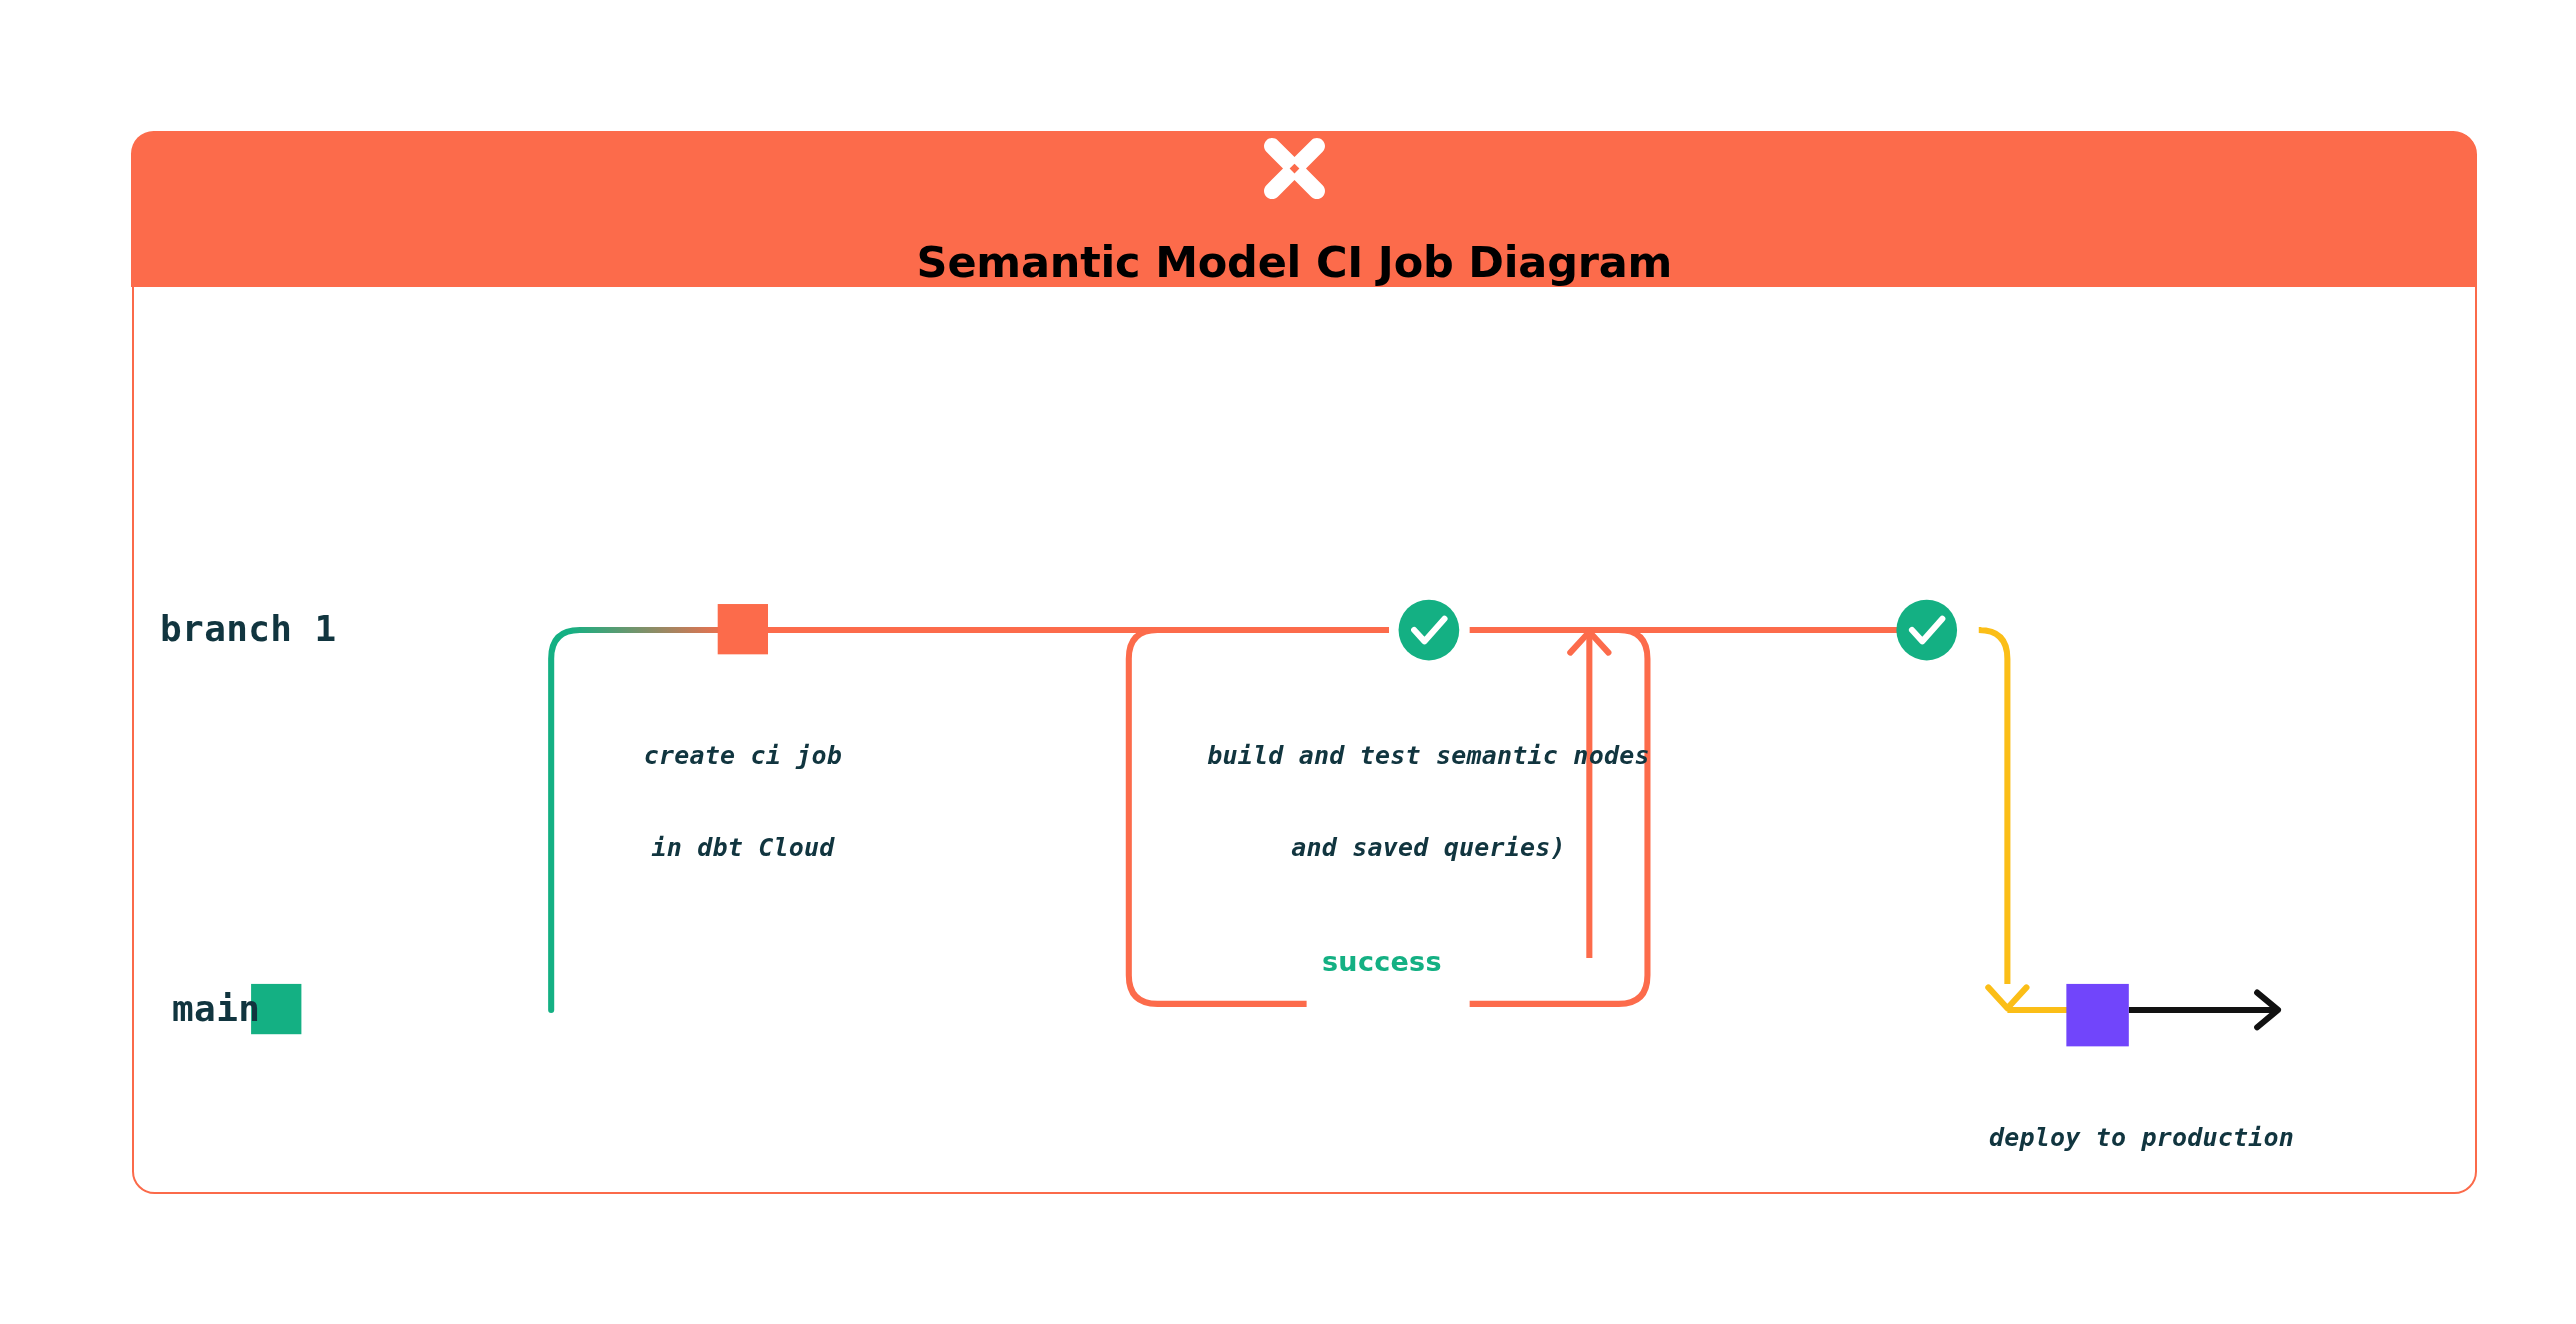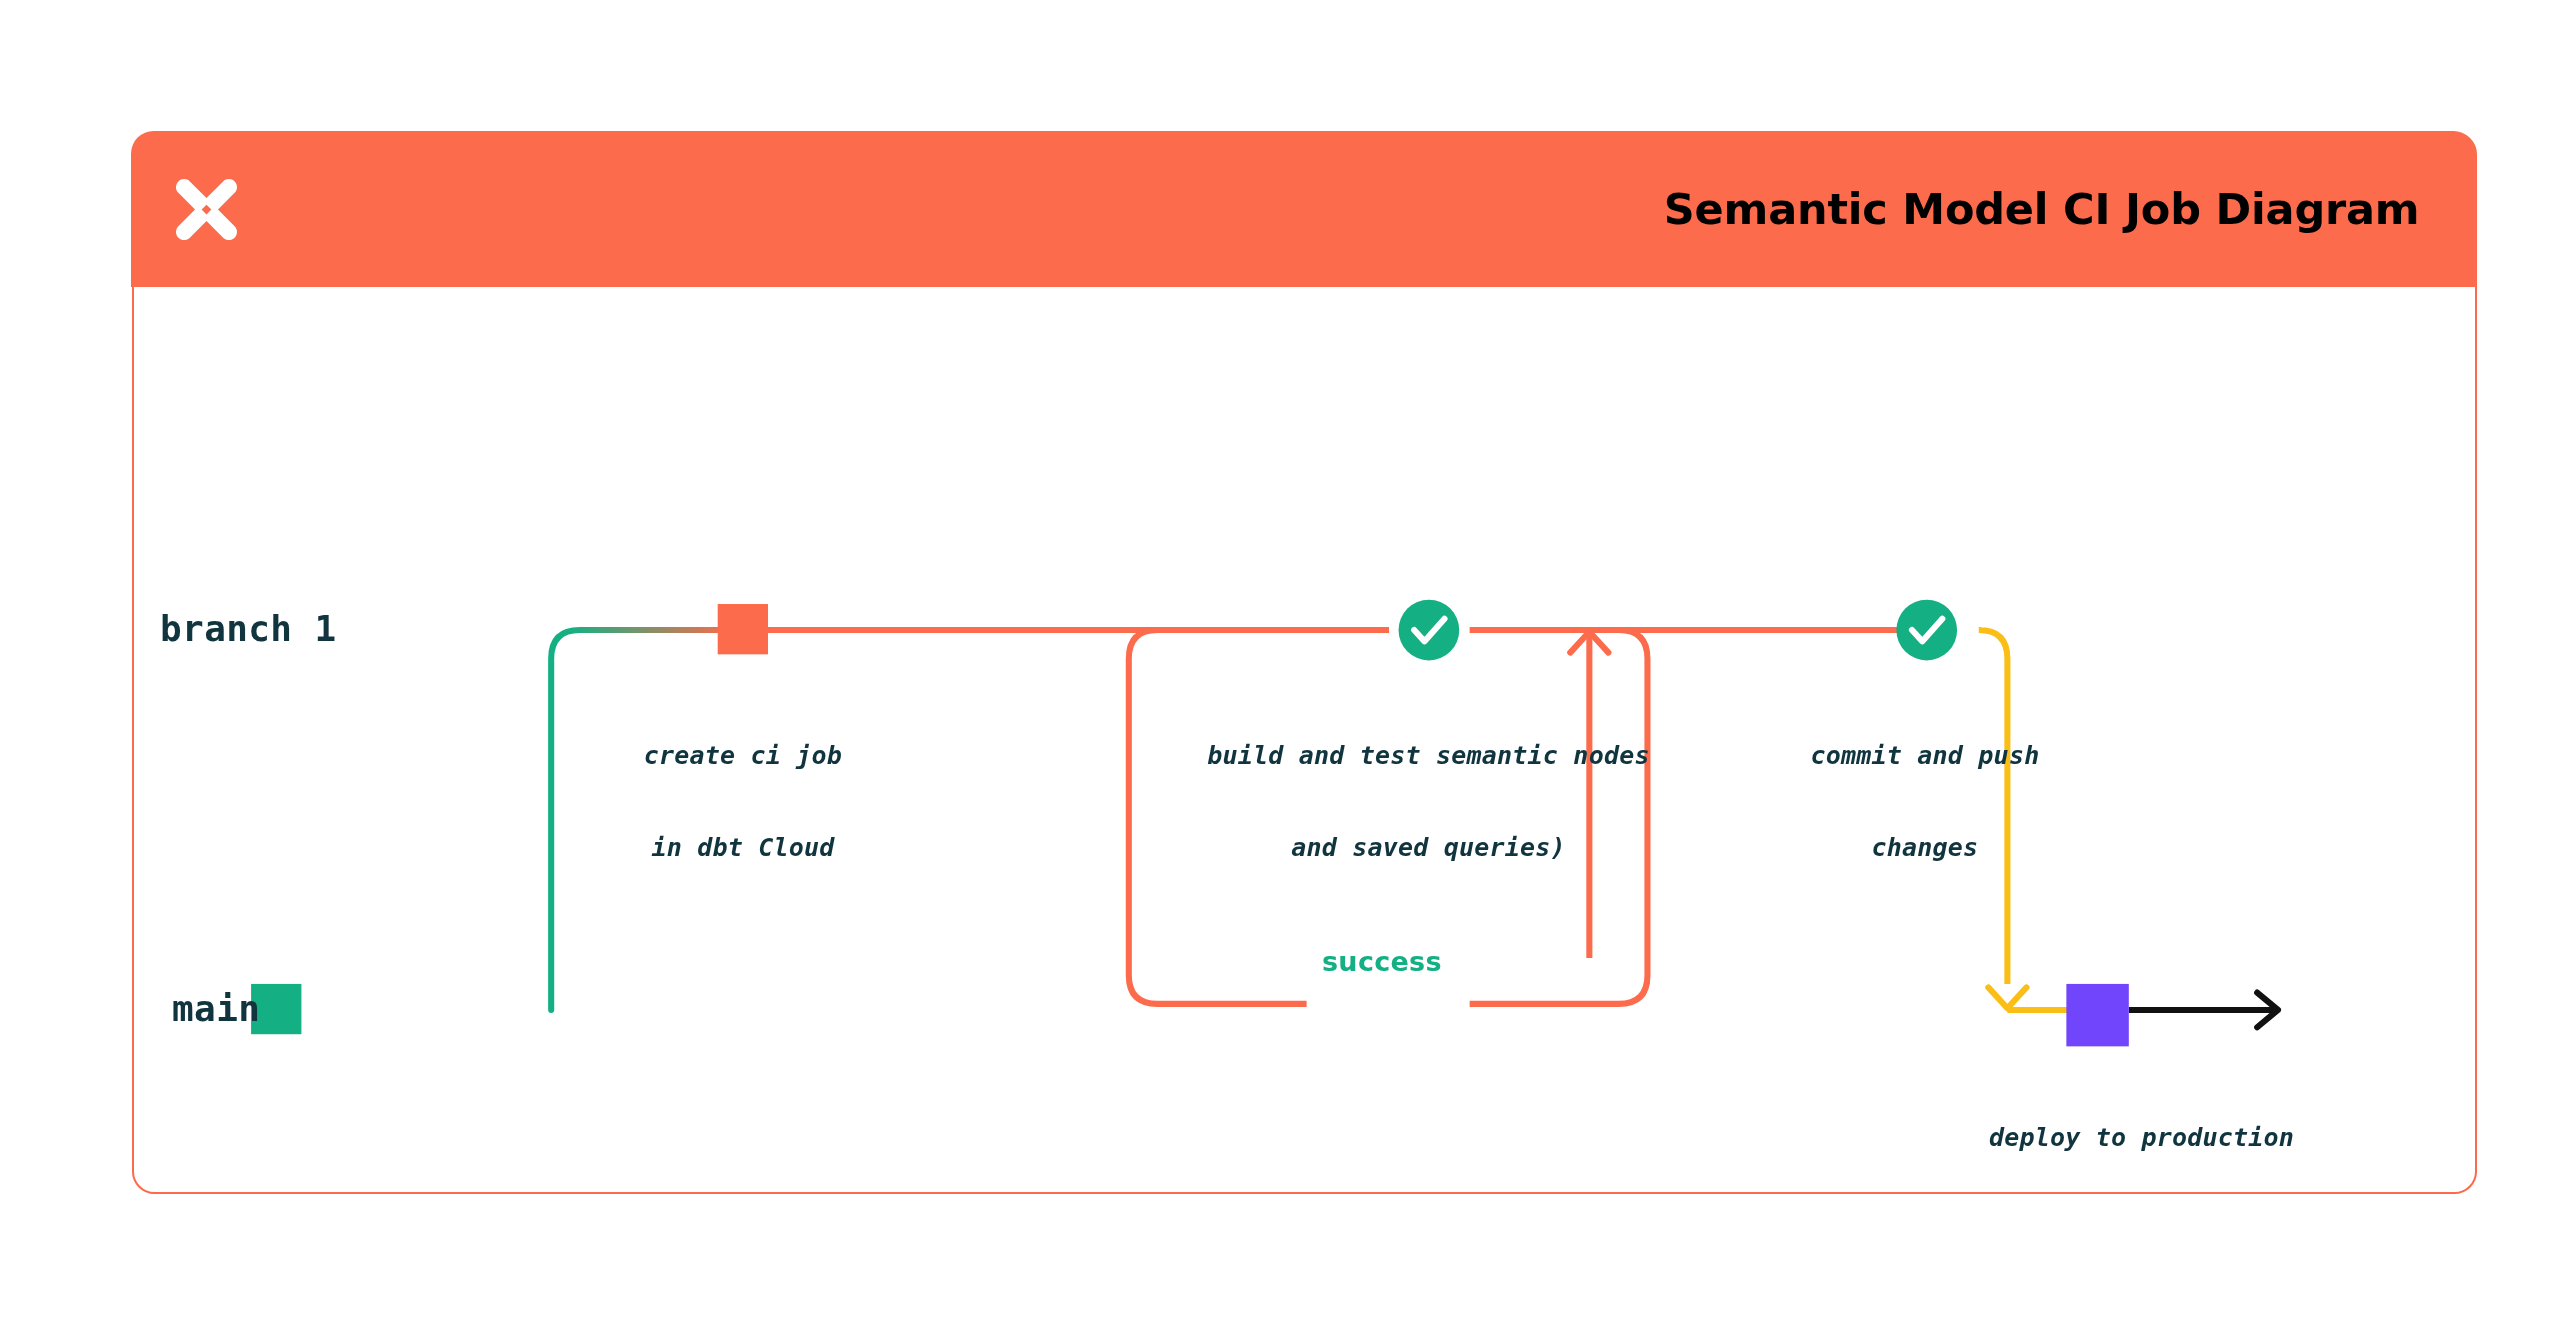--- a/index.html
+++ b/index.html
@@ -40,20 +40,21 @@
     top: -2.6px;
     width: 2345px;
     height: 156px;
     background: #FC6B4B;
     border-radius: 22.6px 22.6px 0 0;
     box-sizing: border-box;
     display: flex;
     align-items: center;
     justify-content: space-between;
     padding: 0 57px 0 38px;
+    flex-direction: column;
   }
 
   .brand-logo {
     width: 75px;
     height: 75px;
     display: block;
     flex: none;
   }
 
   .card-title {
@@ -198,24 +199,20 @@
         <div>in dbt Cloud</div>
       </div>
 
       <div class="lbl step-label" style="left:991px; top:390px; width:607px;">
         <div>build and test semantic nodes</div>
         <div>and saved queries)</div>
       </div>
 
       <div class="success-label" style="left:1174px; top:656px;">success</div>
 
-      <div class="lbl step-label" style="left:1587px; top:390px; width:408px;">
-        <div>commit and push</div>
-        <div>changes</div>
-      </div>
 
       <div class="lbl step-label" style="left:1704px; top:772px; width:607px;">
         <div>deploy to production</div>
       </div>
 
     </div>
 
   </div>
 
 </div>

